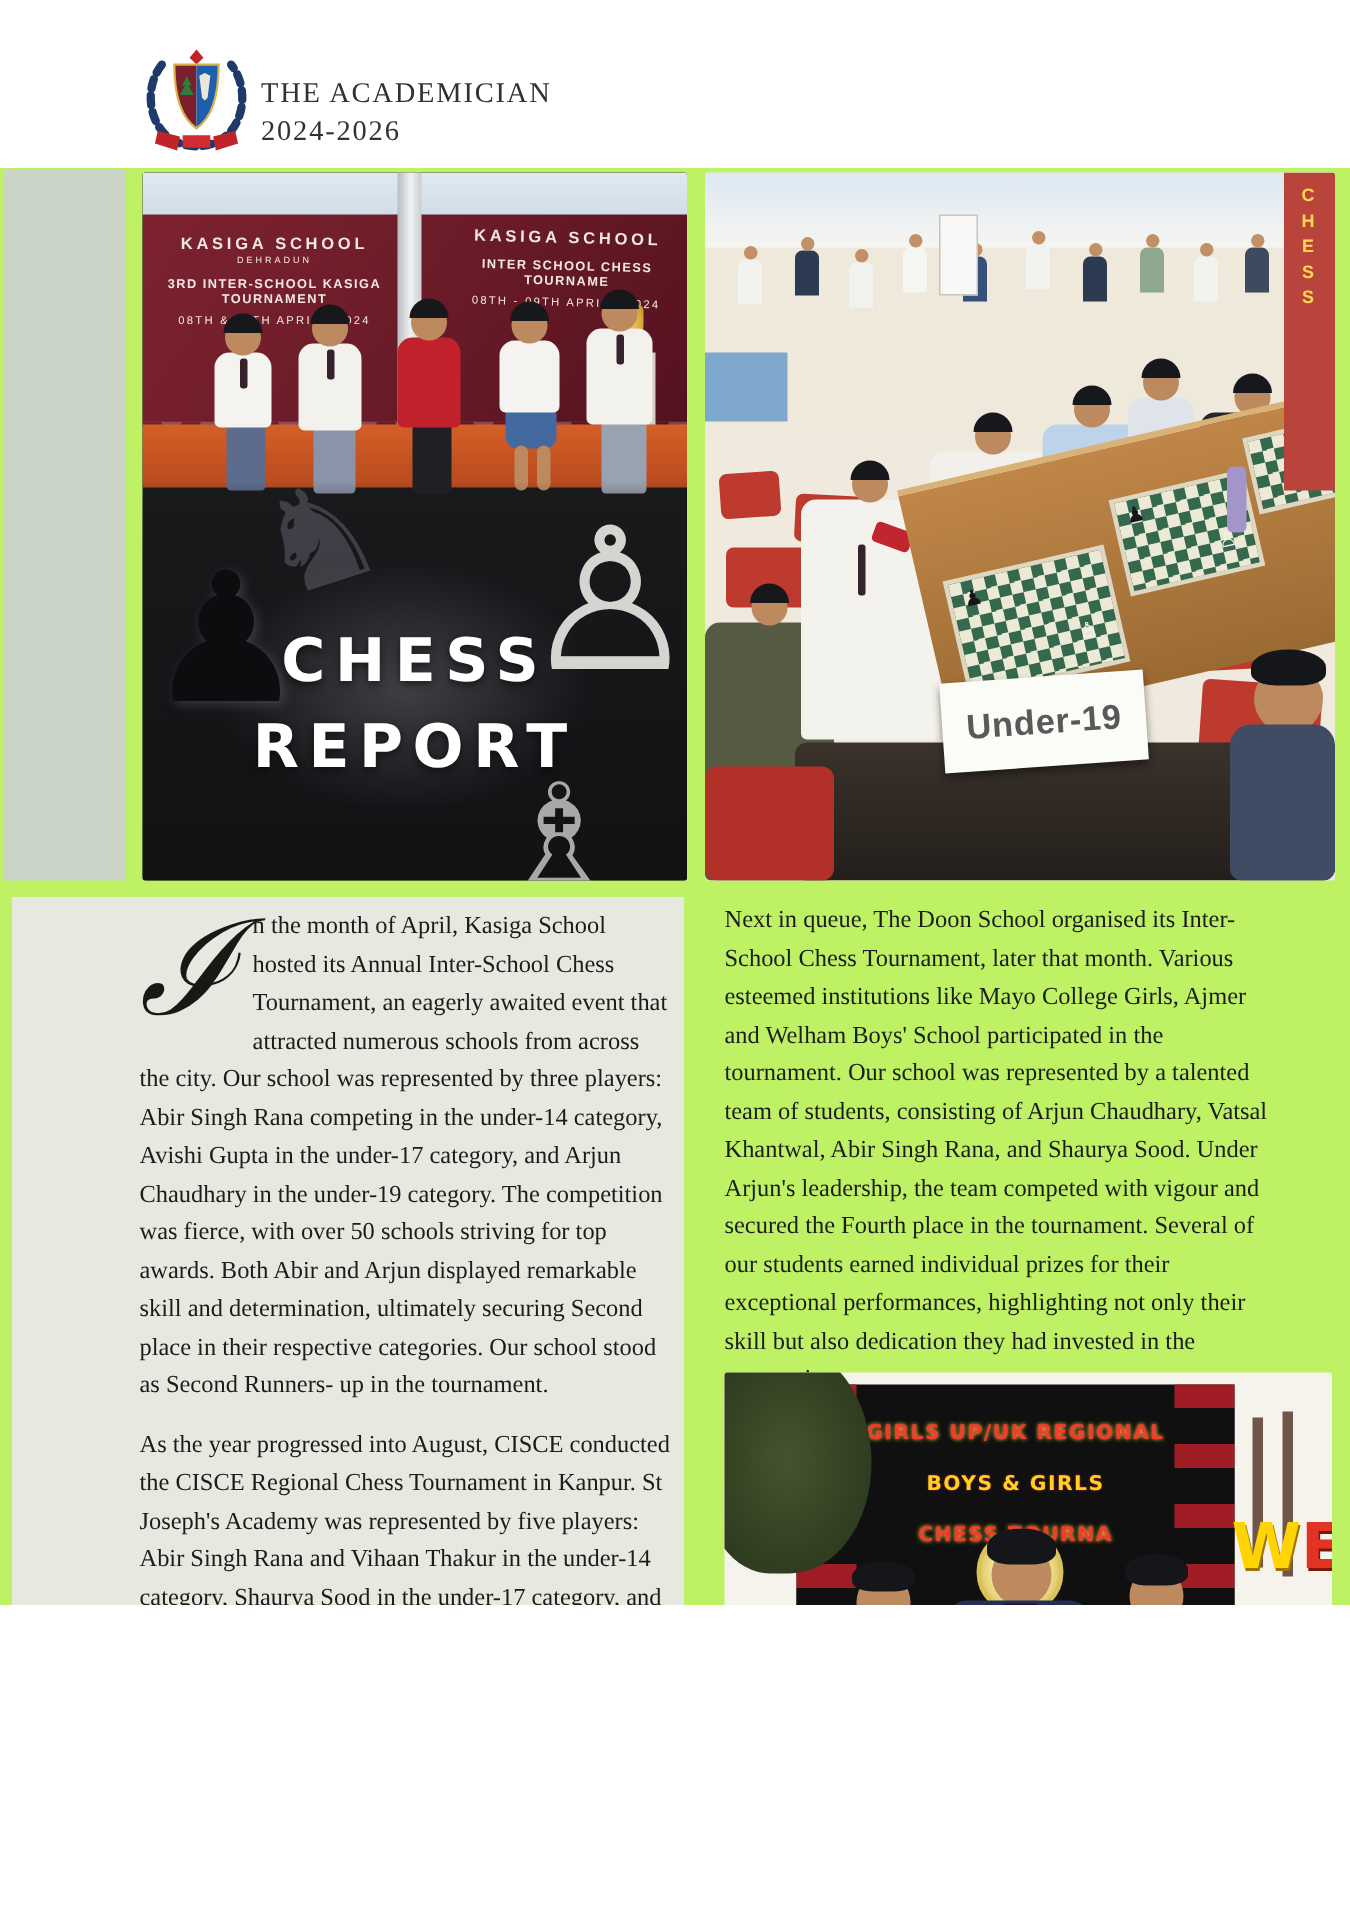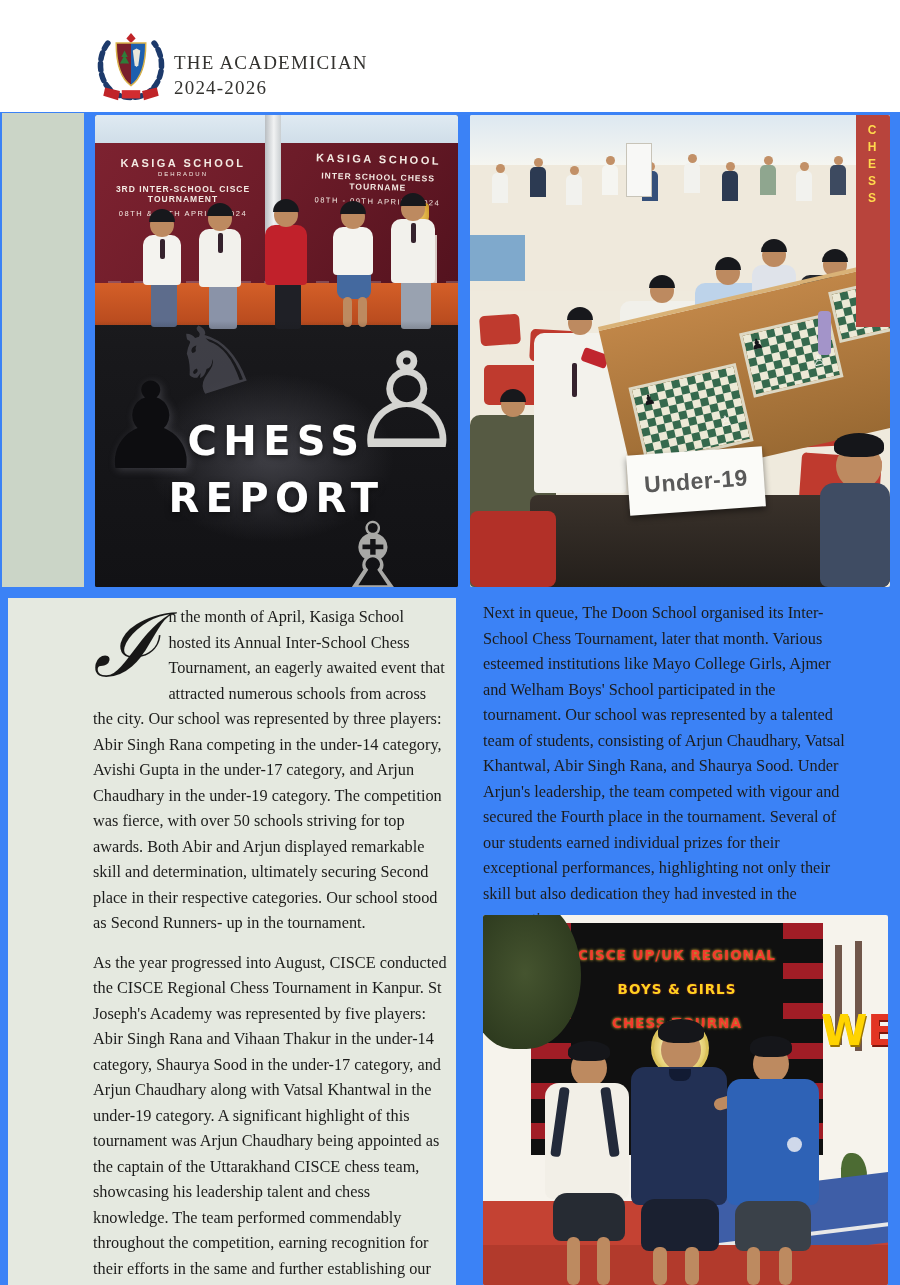--- a/index.html
+++ b/index.html
@@ -1,16 +1,16 @@
 <!DOCTYPE html>
 <html><head>
 <meta charset="utf-8">
 <style>
   html,body{margin:0;padding:0;background:#fff;}
-  .page{position:relative;width:900px;height:1285px;background:#3b82f6;overflow:hidden;
+  .page{position:relative;width:900px;height:1070px;background:#bef264;overflow:hidden;
         font-family:"Liberation Serif",serif;color:#1b1b1a;}
   .abs{position:absolute;}
 
   
   .hdr{position:absolute;left:0;top:0;width:900px;height:112px;background:#fff;}
   .crest{position:absolute;left:94px;top:32px;width:74px;height:72px;}
   .masthead{position:absolute;left:174px;top:52px;}
   .mast-title{font-size:19px;letter-spacing:1.2px;color:#33322f;}
   .mast-year{font-size:19px;letter-spacing:1.2px;color:#33322f;margin-top:3px;}
 
@@ -128,21 +128,21 @@
 
   <div class="strip-top"></div>
   <div class="panel-body"></div>
 
   <figure class="photo photo-left">
     <div class="sky"></div>
     <div class="banner">
       <div class="btxt" style="left:10px;top:14px;width:156px;">
         <div class="b1">KASIGA SCHOOL</div>
         <div class="b2">DEHRADUN</div>
-        <div class="b3">3RD INTER-SCHOOL CISCE TOURNAMENT</div>
+        <div class="b3">3RD INTER-SCHOOL KASIGA TOURNAMENT</div>
         <div class="b4">08TH &amp; 09TH APRIL - 2024</div>
       </div>
       <div class="btxt" style="left:198px;top:10px;width:170px;transform:rotate(1.5deg);">
         <div class="b1">KASIGA SCHOOL</div>
         <div class="b3">INTER SCHOOL CHESS TOURNAME</div>
         <div class="b4">08TH - 09TH APRIL - 2024</div>
       </div>
       <div class="banner-floor"></div>
     </div>
     <div class="pole"></div>
@@ -252,21 +252,21 @@
     <p class="para">Next in queue, The Doon School organised its Inter-School Chess Tournament, later that month. Various esteemed institutions like Mayo College Girls, Ajmer and Welham Boys' School participated in the tournament.  Our school was represented by a talented team of students, consisting of Arjun Chaudhary, Vatsal Khantwal, Abir Singh Rana, and Shaurya Sood. Under Arjun's leadership, the team competed with vigour and secured the Fourth place in the tournament. Several of our students earned individual prizes for their exceptional performances, highlighting not only their skill but also dedication they had invested in the preparation.</p>
     <p class="byline">Harleen Kaur Malhotra, XI-F</p>
   </section>
 
   <figure class="photo photo-bottom">
     <div class="abs" style="left:352px;top:30px;width:7px;height:100px;background:#70564a;"></div>
     <div class="abs" style="left:372px;top:26px;width:7px;height:110px;background:#70564a;"></div>
     <div class="backdrop">
       <div class="drape" style="left:0;"></div>
       <div class="drape" style="left:252px;"></div>
-      <div class="bannerline" style="top:24px;color:#f33b2e;text-shadow:0 0 3px #ffcf3d;">CISCE UP/UK REGIONAL</div>
+      <div class="bannerline" style="top:24px;color:#f33b2e;text-shadow:0 0 3px #ffcf3d;">GIRLS UP/UK REGIONAL</div>
       <div class="bannerline" style="top:58px;color:#ffd21f;text-shadow:0 0 2px #a11d26;">BOYS &amp; GIRLS</div>
       <div class="bannerline" style="top:92px;color:#f33b2e;text-shadow:0 0 3px #ffcf3d;">CHESS TOURNA</div>
       <div class="logo-circle"></div>
     </div>
     <div class="tree"></div>
     <div class="abs" style="left:358px;top:238px;width:26px;height:42px;background:#4c6b33;border-radius:40% 60% 50% 50%;"></div>
     <div class="we"><span style="color:#ffd400;text-shadow:1px 2px 0 #9b7500;">W</span><span style="color:#e23423;text-shadow:1px 2px 0 #7e160c;">E</span></div>
 
     <div class="floor-red"></div>
     <div class="court-blue"></div>

